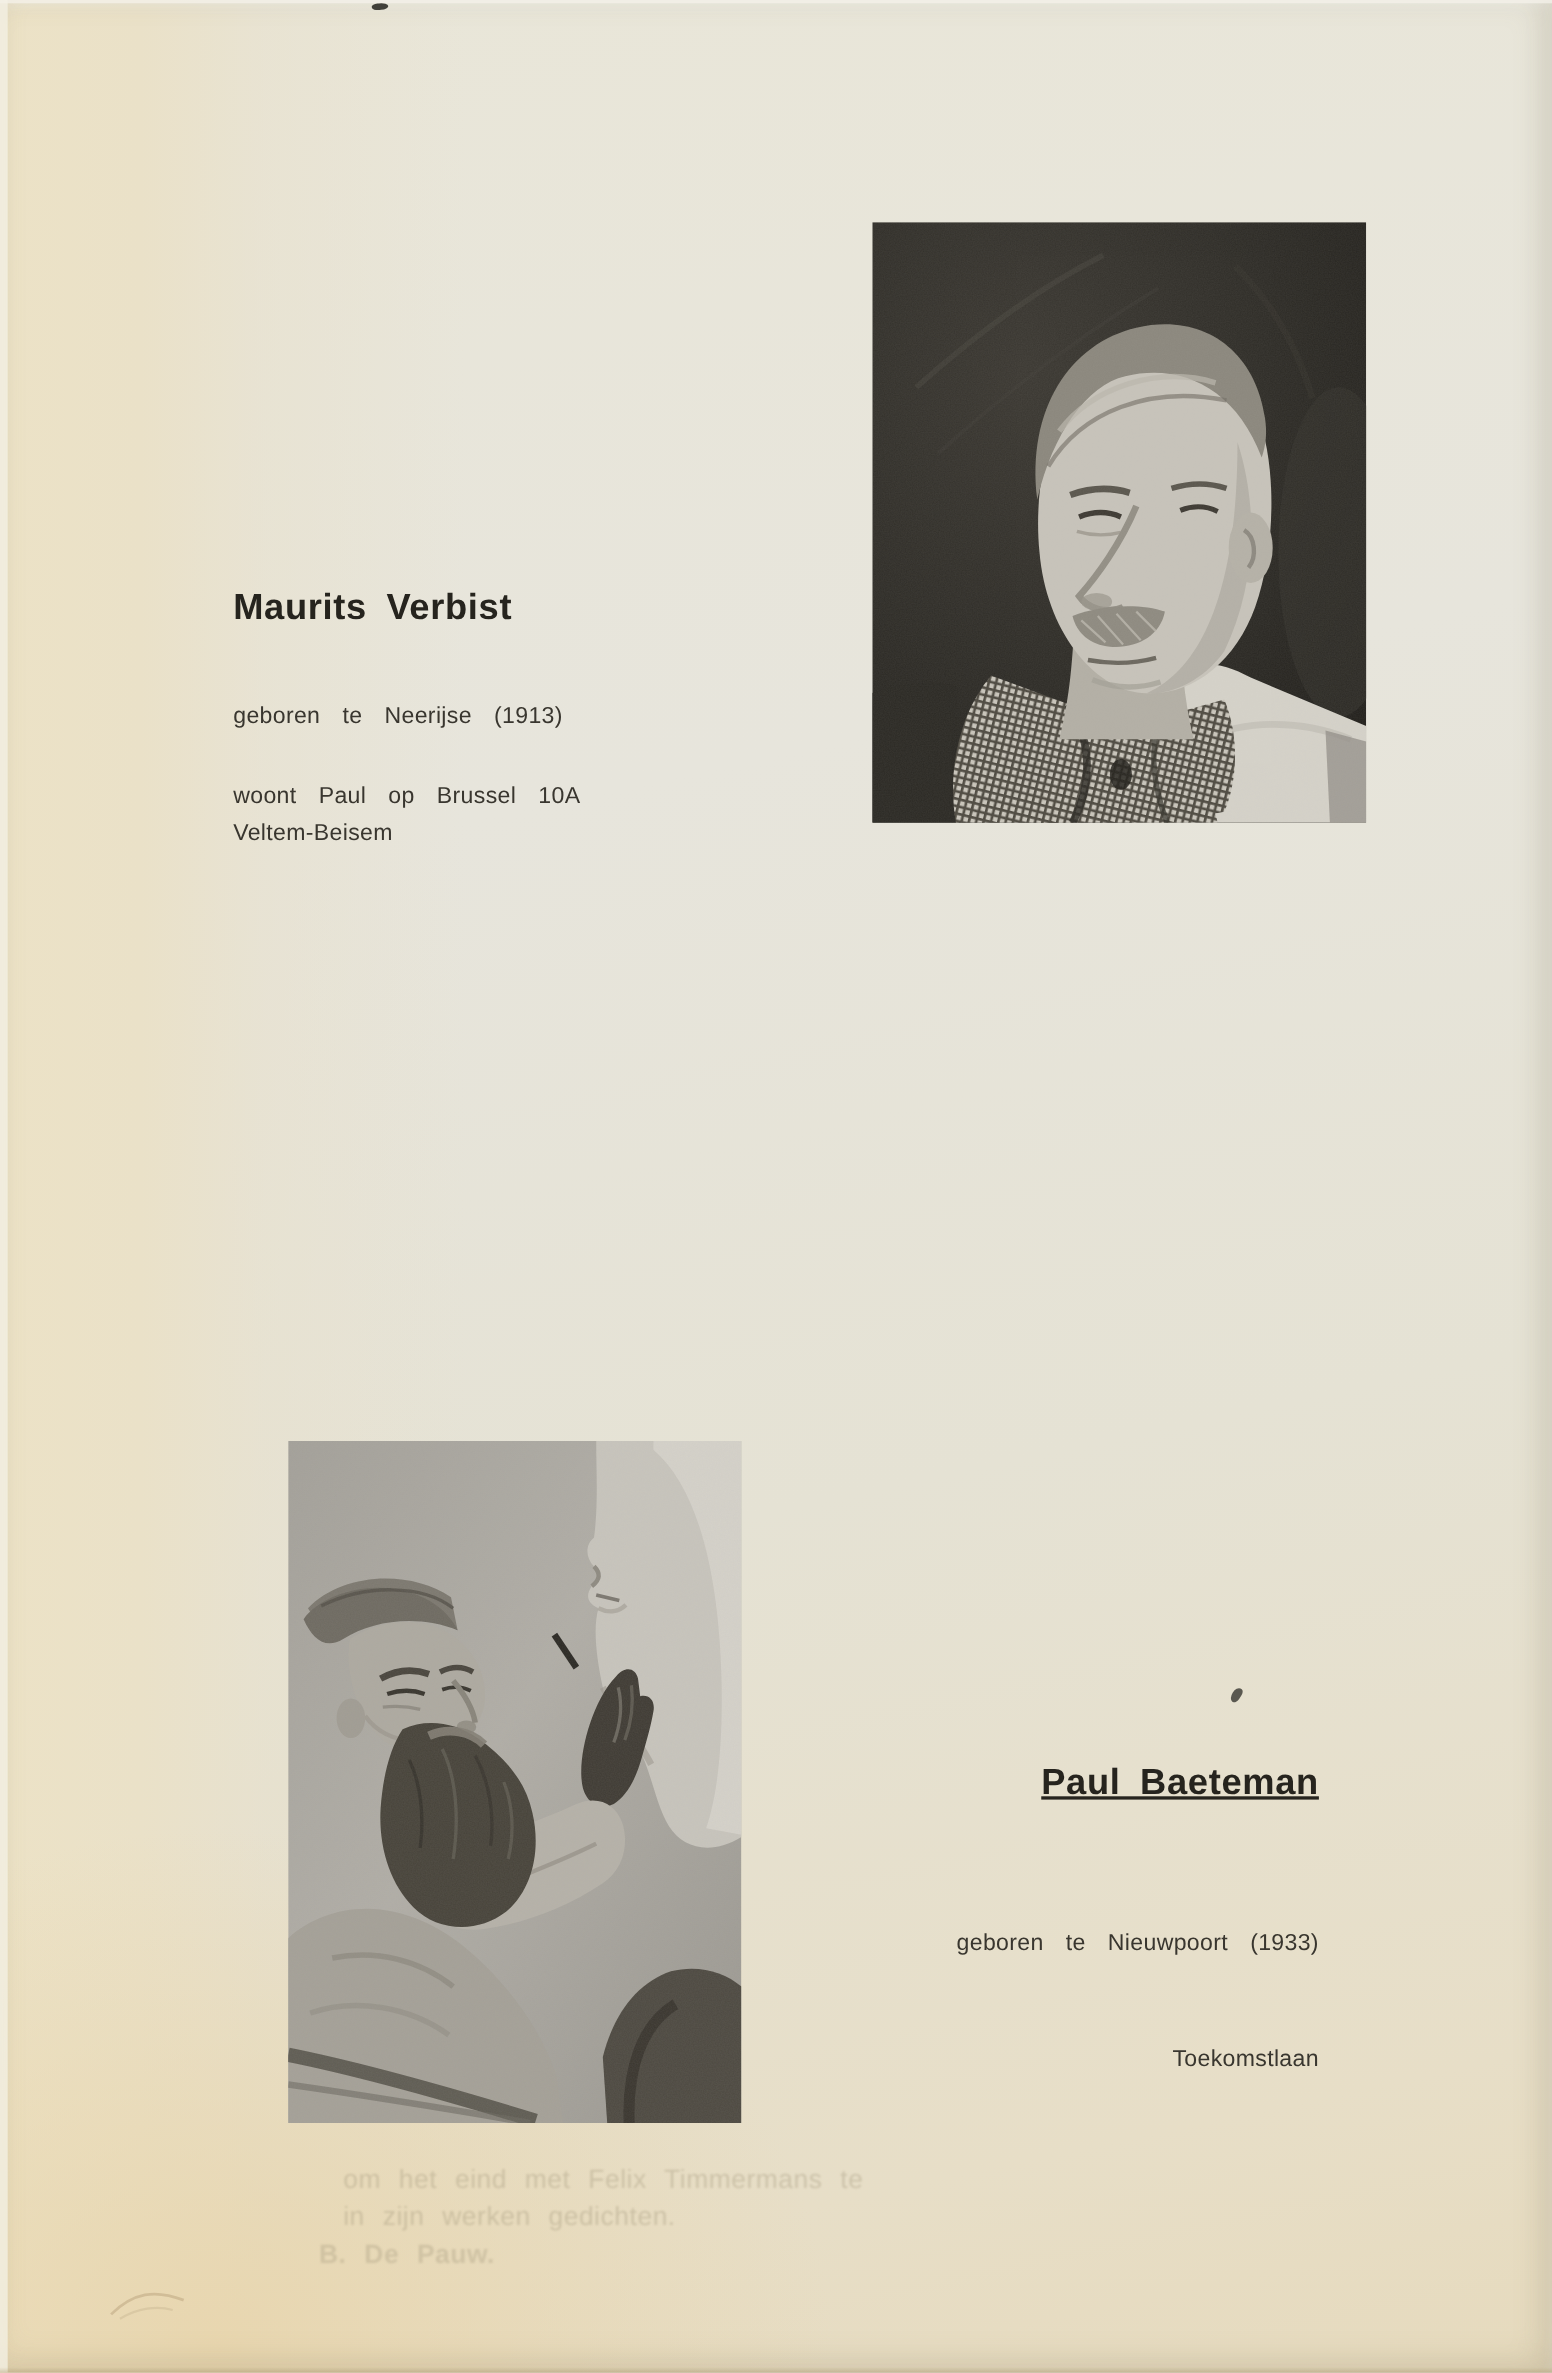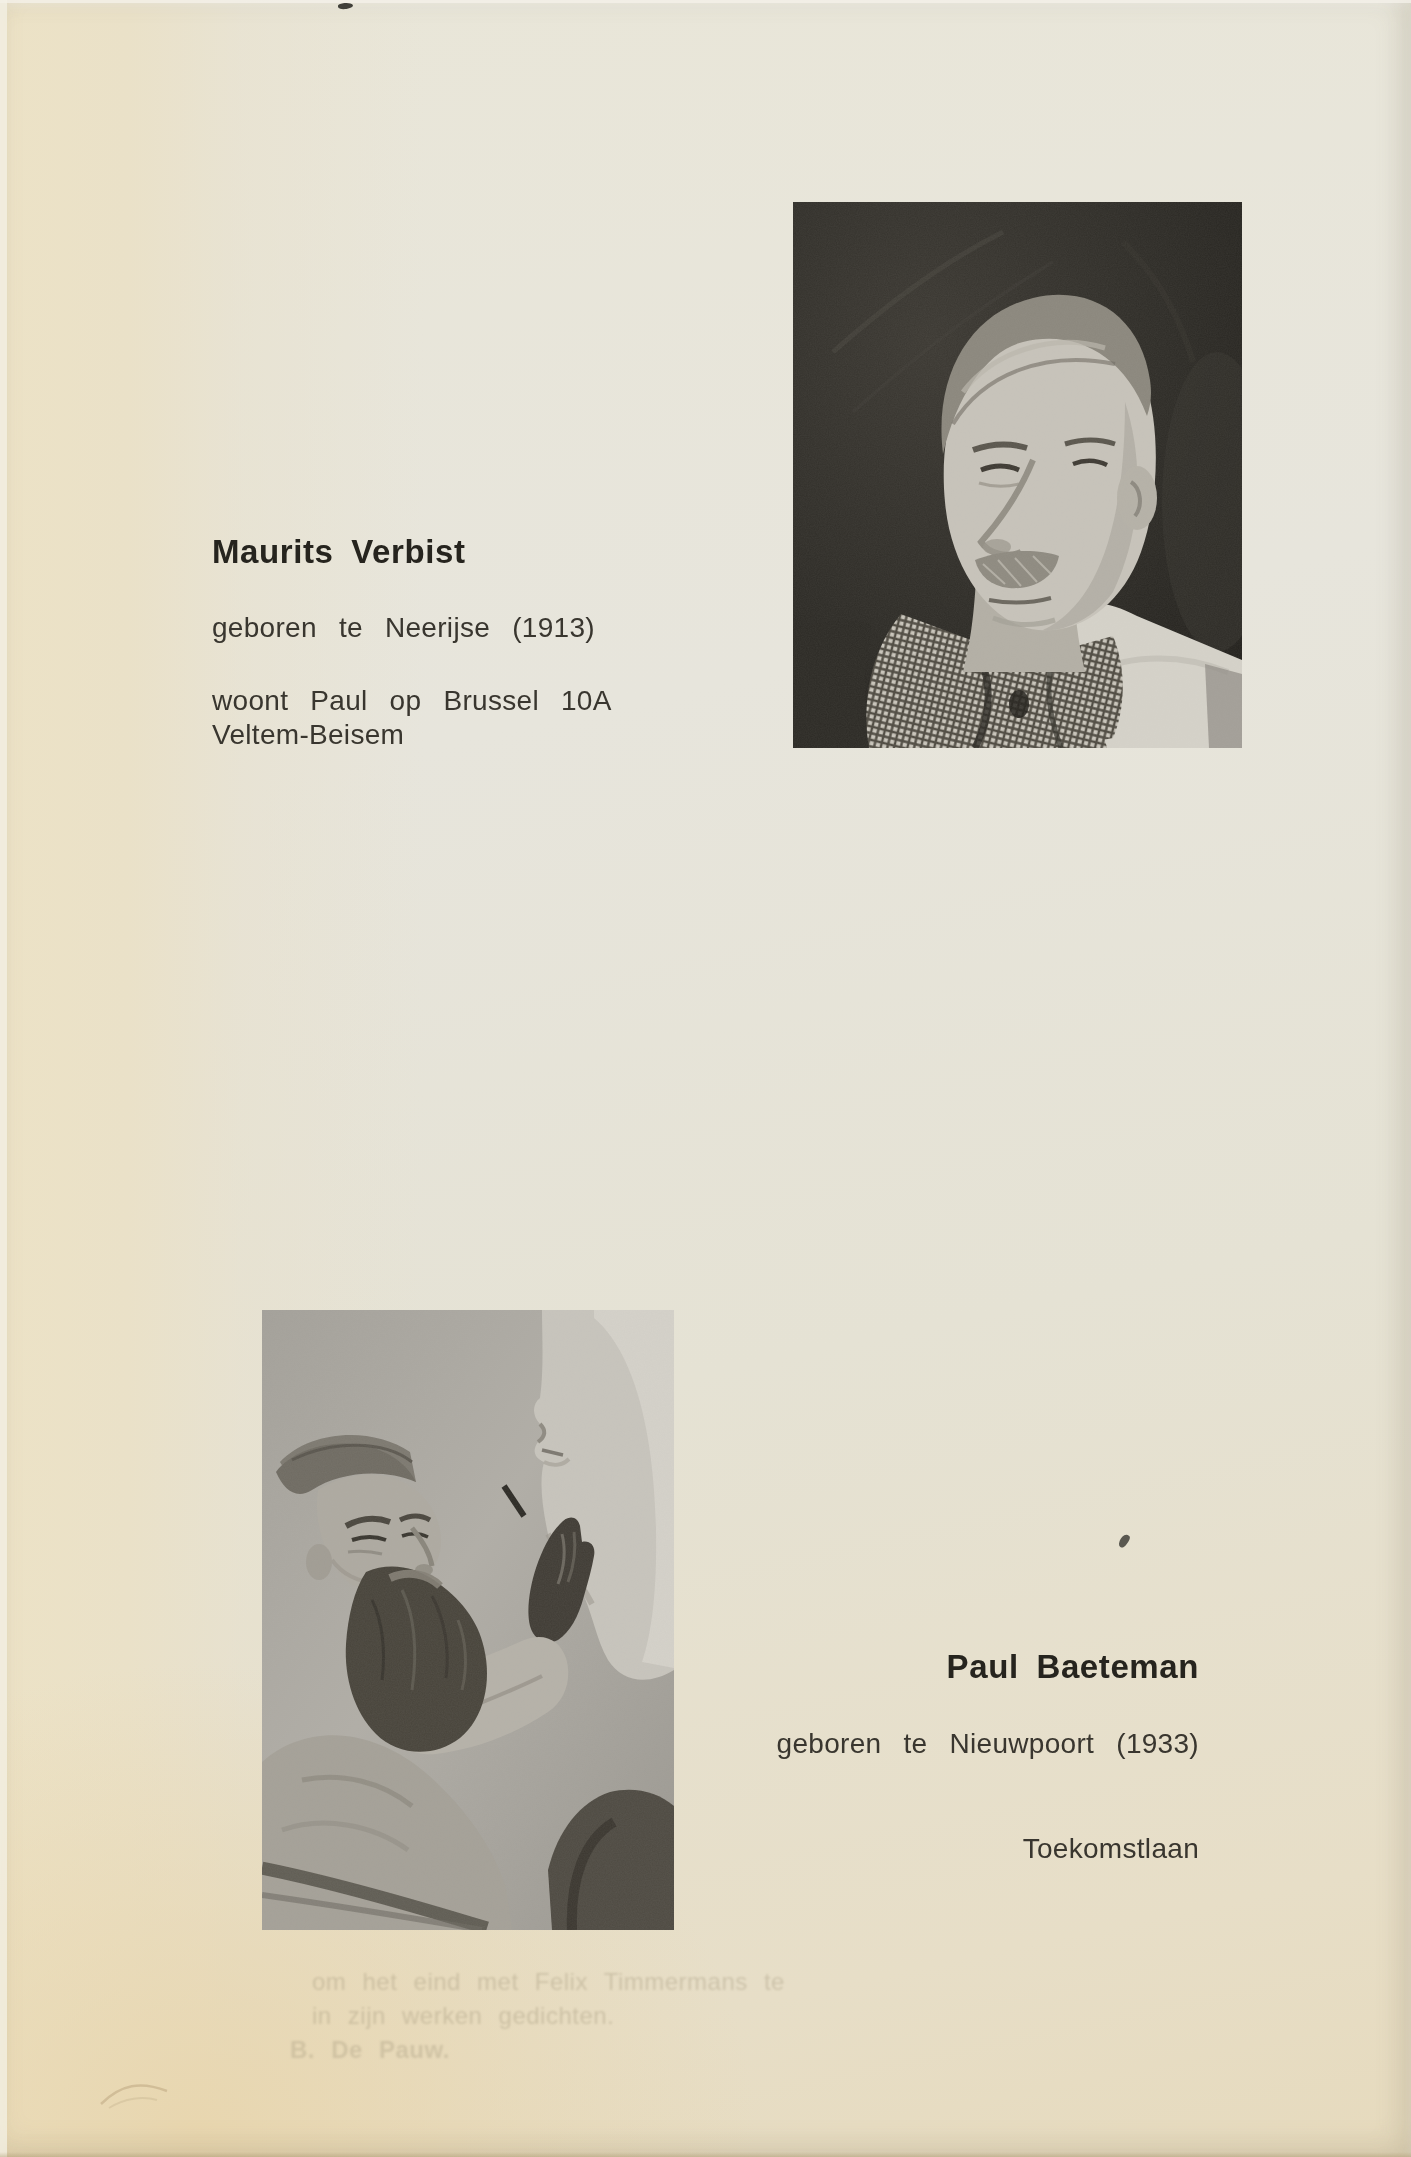--- a/index.html
+++ b/index.html
@@ -17,30 +17,30 @@
   .edge-left{position:absolute;left:0;top:0;width:7px;height:100%;background:#f4f1e6;opacity:.75;}
   .edge-top{position:absolute;left:0;top:0;width:100%;height:3px;background:#f6f4ec;opacity:.7;}
   .edge-bottom{position:absolute;left:0;bottom:0;width:100%;height:5px;background:linear-gradient(0deg, rgba(170,150,108,.4), rgba(170,150,108,0));}
   .speck{position:absolute;background:#41403a;border-radius:40% 60% 50% 50%;}
   .speck.top-mark{left:338px;top:3px;width:15px;height:6px;transform:rotate(-6deg);}
   .speck.mid-mark{left:1120px;top:1534px;width:8px;height:14px;transform:rotate(32deg);opacity:.85;border-radius:60% 40% 50% 60%;}
   .photo{position:absolute;margin:0;padding:0;}
   .photo svg{display:block;width:100%;height:100%;}
   .photo-top{left:793px;top:202px;width:449px;height:546px;}
   .photo-bottom{left:262px;top:1310px;width:412px;height:620px;}
-  .cap-line{position:absolute;white-space:nowrap;color:#39362f;font-size:28px;line-height:34px;letter-spacing:.3px;word-spacing:14px;}
+  .cap-line{position:absolute;white-space:nowrap;color:#39362f;font-size:21px;line-height:34px;letter-spacing:.3px;word-spacing:14px;margin-top:23px;}
   .cap-name{position:absolute;white-space:nowrap;color:#26241e;font-size:33px;line-height:36px;font-weight:700;letter-spacing:.6px;word-spacing:8px;}
   .align-right{text-align:right;}
   
   .name-left{left:212px;top:534px;}
   .born-left{left:212px;top:611px;}
   .addr1-left{left:212px;top:684px;}
   .addr2-left{left:212px;top:718px;}
   
-  .name-right{right:212px;top:1649px;}
+  .name-right{right:212px;top:1602px;text-decoration:underline;}
   .born-right{right:212px;top:1727px;}
   .addr1-right{right:212px;top:1798px;}
   .addr2-right{right:212px;top:1832px;}
   
   .bleed{position:absolute;white-space:nowrap;color:#a2977b;font-size:24px;letter-spacing:.5px;word-spacing:9px;opacity:.38;filter:blur(1.1px);}
   .bleed-1{left:312px;top:1968px;}
   .bleed-2{left:312px;top:2002px;}
   .bleed-3{left:290px;top:2036px;font-weight:700;opacity:.33;}
   .scribble{position:absolute;left:95px;top:2072px;width:90px;height:46px;opacity:.65;}
 </style>

